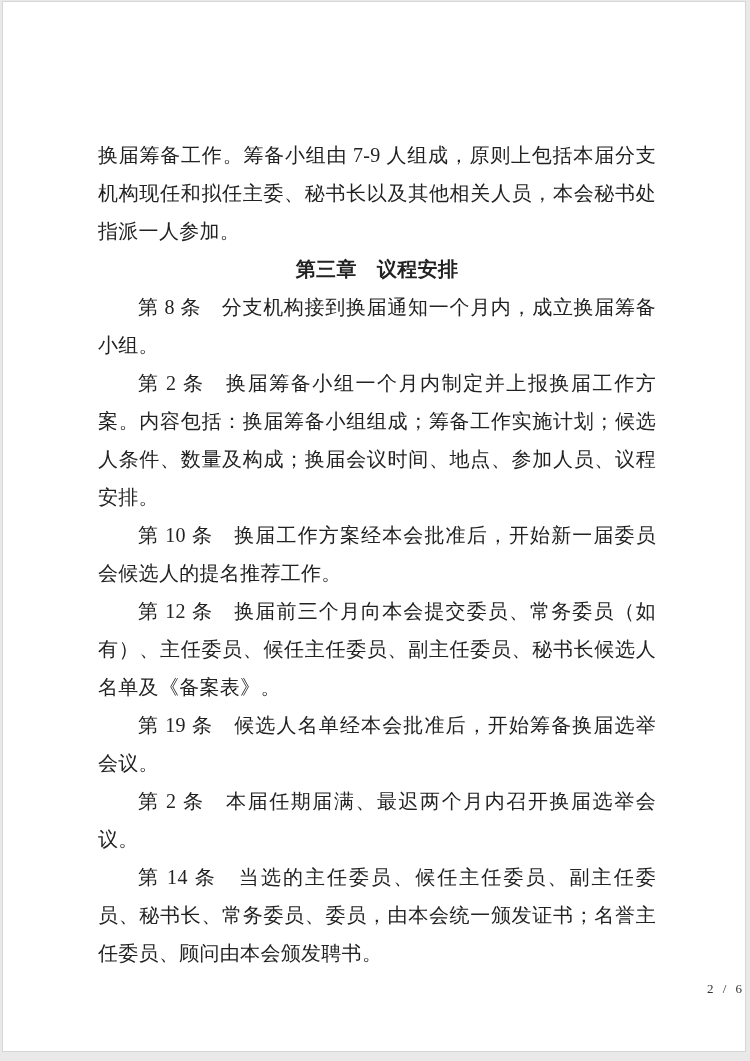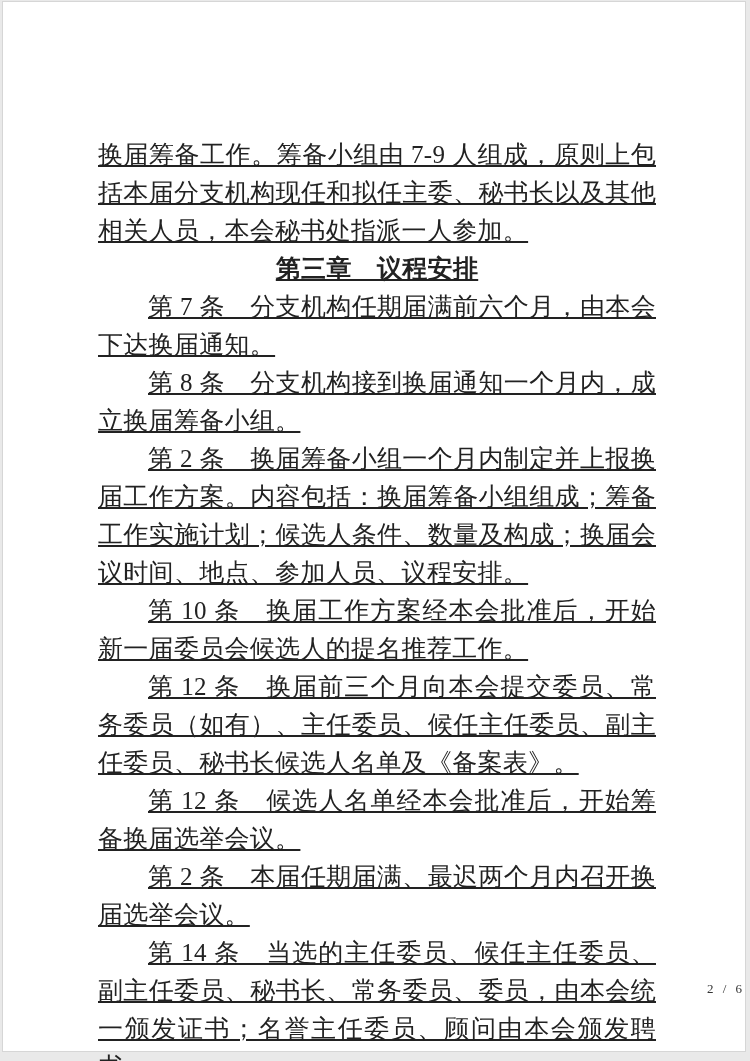--- a/index.html
+++ b/index.html
@@ -25,27 +25,26 @@
     box-sizing: border-box;
   }
   .content {
     position: absolute;
     top: 134px;
     left: 95px;
     width: 558px;
   }
   p.para {
     margin: 0;
-    font-size: 25px;
+    font-size: 20px;
     line-height: 38px;
     color: #222222;
     text-align: justify;
     text-indent: 2em;
     letter-spacing: 0.3px;
-    text-decoration: underline;
   }
   p.para.continuation {
     text-indent: 0;
   }
   p.para.heading {
     font-weight: bold;
     text-align: center;
     text-indent: 0;
   }
   .footer {
@@ -61,25 +60,24 @@
   }
 </style>
 </head>
 <body>
 
 <div class="sheet">
 
   <div class="content">
     <p class="para continuation">换届筹备工作。筹备小组由 7-9 人组成，原则上包括本届分支机构现任和拟任主委、秘书长以及其他相关人员，本会秘书处指派一人参加。</p>
     <p class="para heading">第三章　议程安排</p>
-    <p class="para">第 7 条　分支机构任期届满前六个月，由本会下达换届通知。</p>
     <p class="para">第 8 条　分支机构接到换届通知一个月内，成立换届筹备小组。</p>
     <p class="para">第 2 条　换届筹备小组一个月内制定并上报换届工作方案。内容包括：换届筹备小组组成；筹备工作实施计划；候选人条件、数量及构成；换届会议时间、地点、参加人员、议程安排。</p>
     <p class="para">第 10 条　换届工作方案经本会批准后，开始新一届委员会候选人的提名推荐工作。</p>
     <p class="para">第 12 条　换届前三个月向本会提交委员、常务委员（如有）、主任委员、候任主任委员、副主任委员、秘书长候选人名单及《备案表》。</p>
-    <p class="para">第 12 条　候选人名单经本会批准后，开始筹备换届选举会议。</p>
+    <p class="para">第 19 条　候选人名单经本会批准后，开始筹备换届选举会议。</p>
     <p class="para">第 2 条　本届任期届满、最迟两个月内召开换届选举会议。</p>
     <p class="para">第 14 条　当选的主任委员、候任主任委员、副主任委员、秘书长、常务委员、委员，由本会统一颁发证书；名誉主任委员、顾问由本会颁发聘书。</p>
   </div>
 
   <div class="footer">2 / 6</div>
 
 </div>
 
 </body></html>

